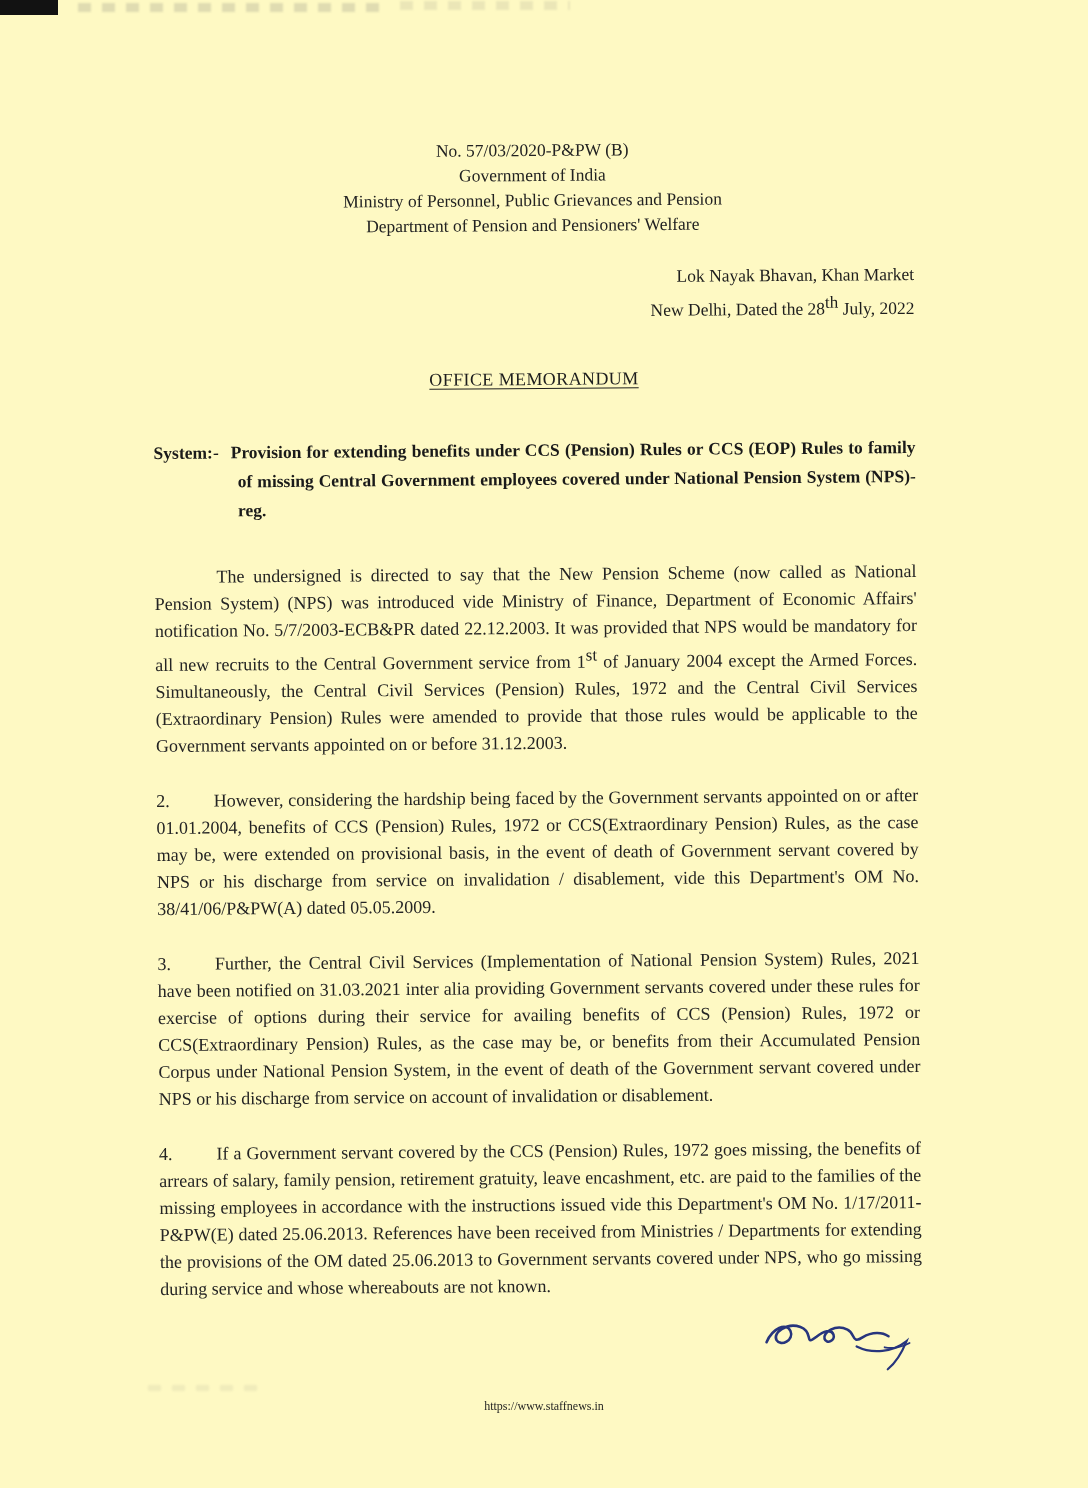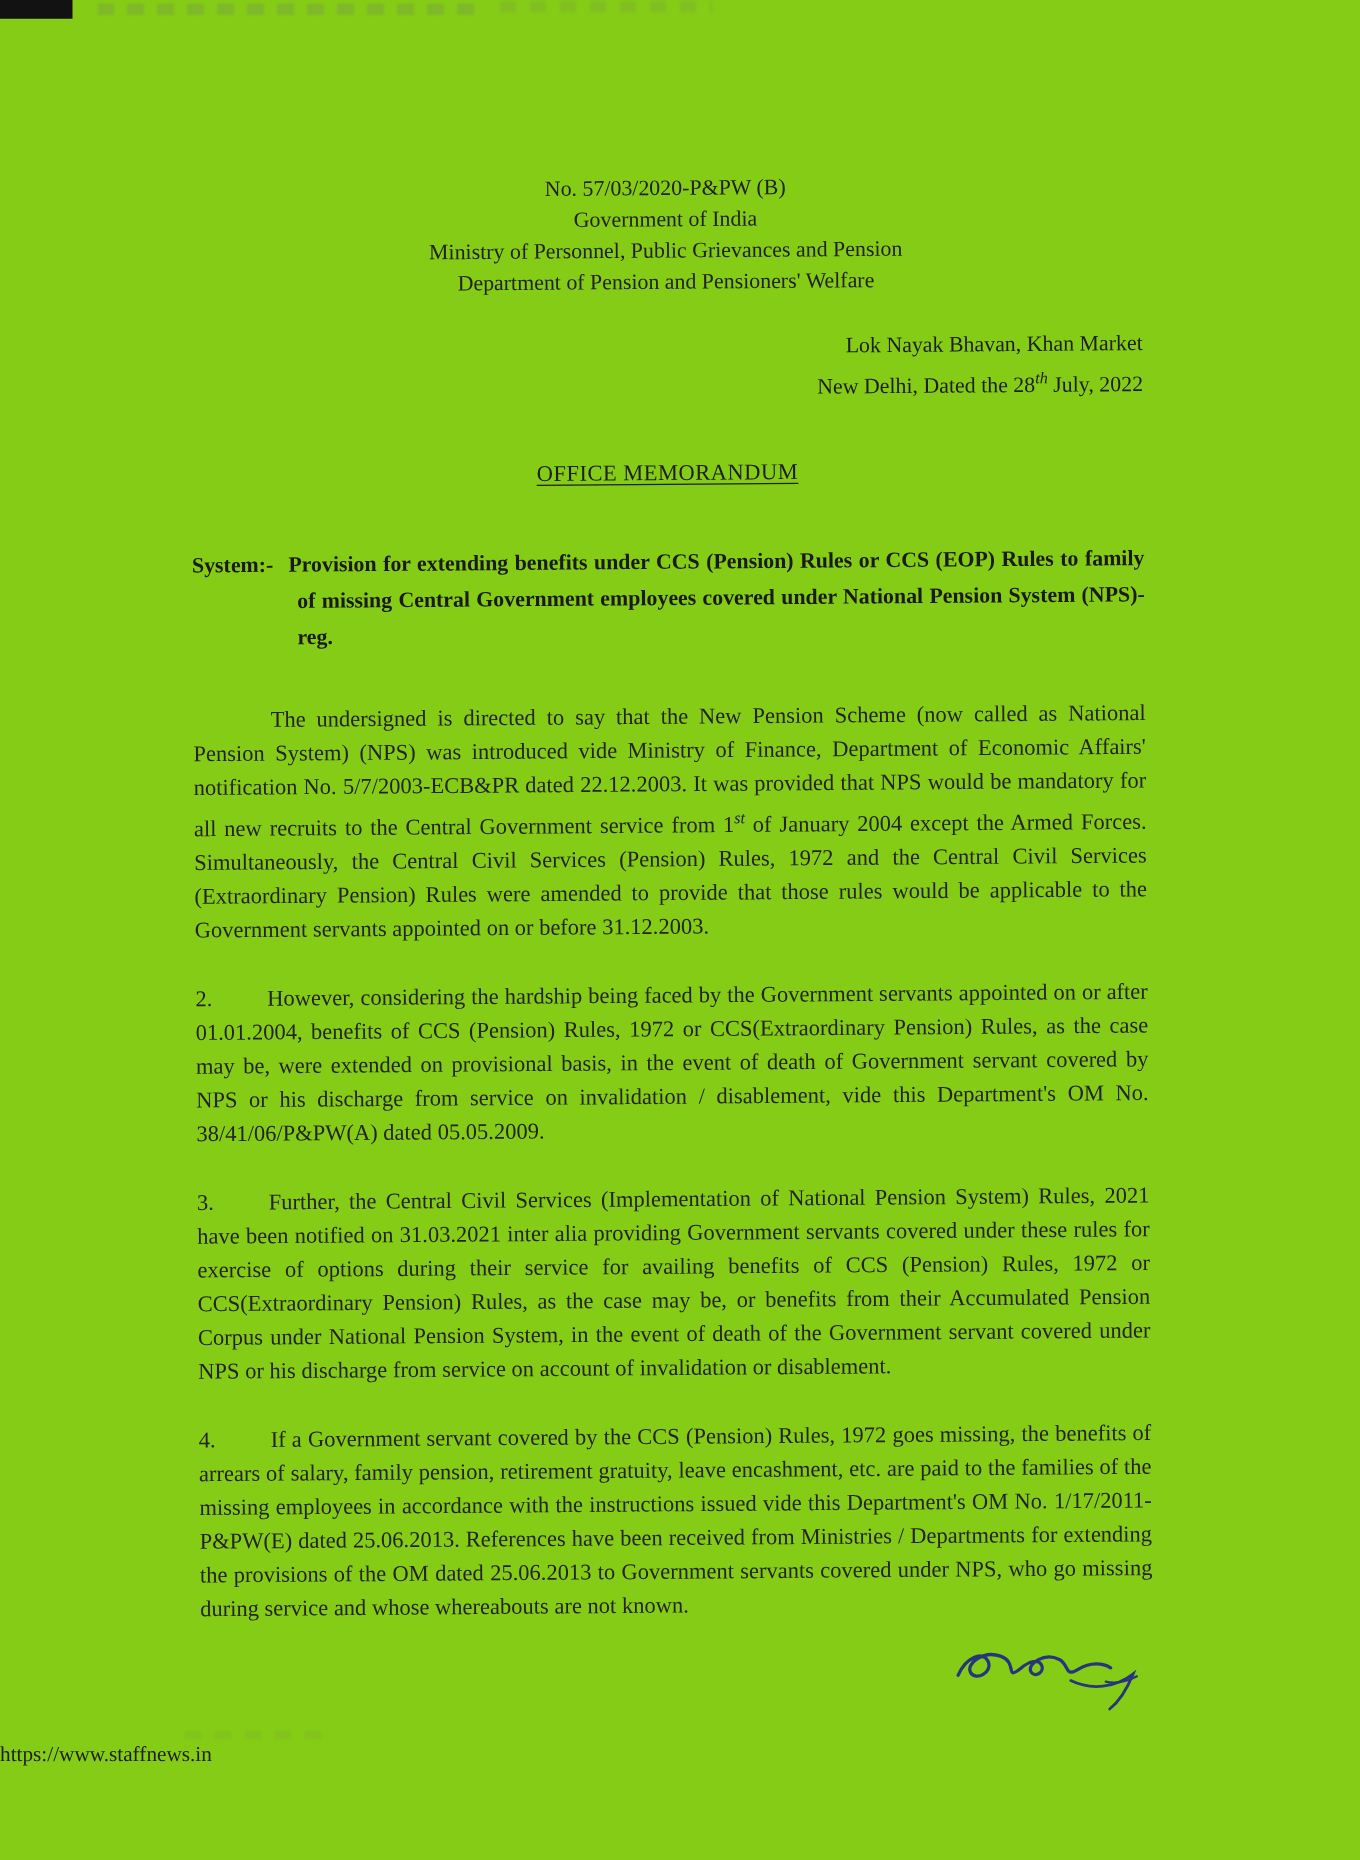--- a/index.html
+++ b/index.html
@@ -6,21 +6,21 @@
   html, body { margin: 0; padding: 0; }
   body {
     background: #d8d8d8;
     font-family: "Liberation Serif", serif;
   }
   .page {
     position: relative;
     width: 1088px;
     height: 1488px;
     margin: 0 auto;
-    background: #84cc16;
+    background: #fef9c3;
     color: #1e1e1e;
     overflow: hidden;
     box-shadow: 0 0 10px rgba(0,0,0,.35);
   }
   
   .corner-mark {
     position: absolute; left: 0; top: 0;
     width: 58px; height: 15px;
     background: #121212;
   }
@@ -49,21 +49,21 @@
     font-size: 17.5px;
     line-height: 25px;
     color: #222;
   }
   .addr {
     margin-top: 26px;
     text-align: right;
     font-size: 17.5px;
     line-height: 27px;
   }
-  sup { font-size: 13px; font-style: italic; }
+  sup { font-size: 17px; }
   .heading {
     margin-top: 44px;
     text-align: center;
     font-size: 18px;
     letter-spacing: .4px;
   }
   .heading .u {
     text-decoration: underline;
     text-underline-offset: 3px;
   }
@@ -93,21 +93,22 @@
   .sig {
     margin-top: 4px;
     text-align: right;
     padding-right: 6px;
     height: 74px;
   }
   .footer {
     position: absolute;
     left: 0; right: 0;
     bottom: 74px;
-    font-size: 17px;
+    text-align: center;
+    font-size: 12px;
     color: #1f1f1f;
   }
 </style>
 </head>
 <body>
 
 <div class="page">
 
   <div class="corner-mark"></div>
   <div class="smudge smudge-a"></div>

